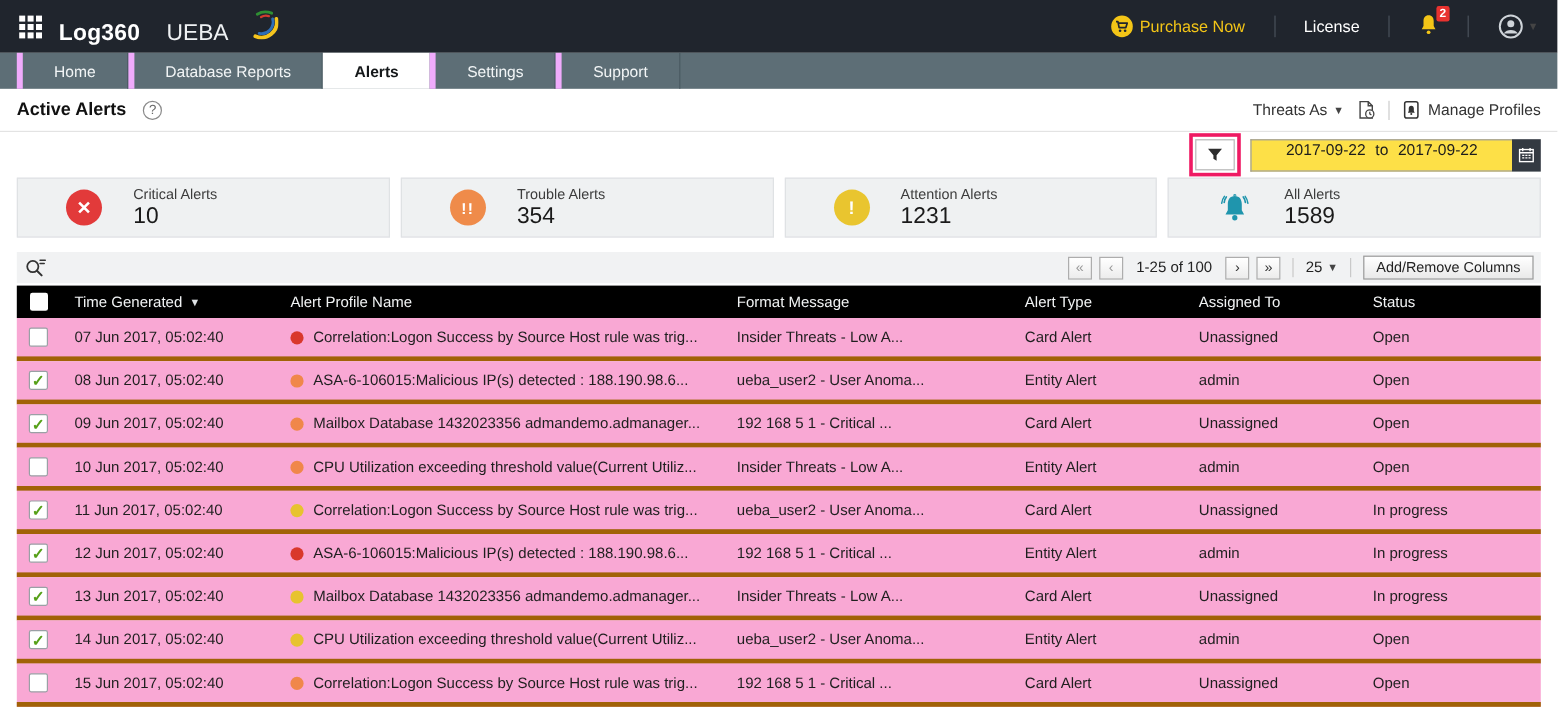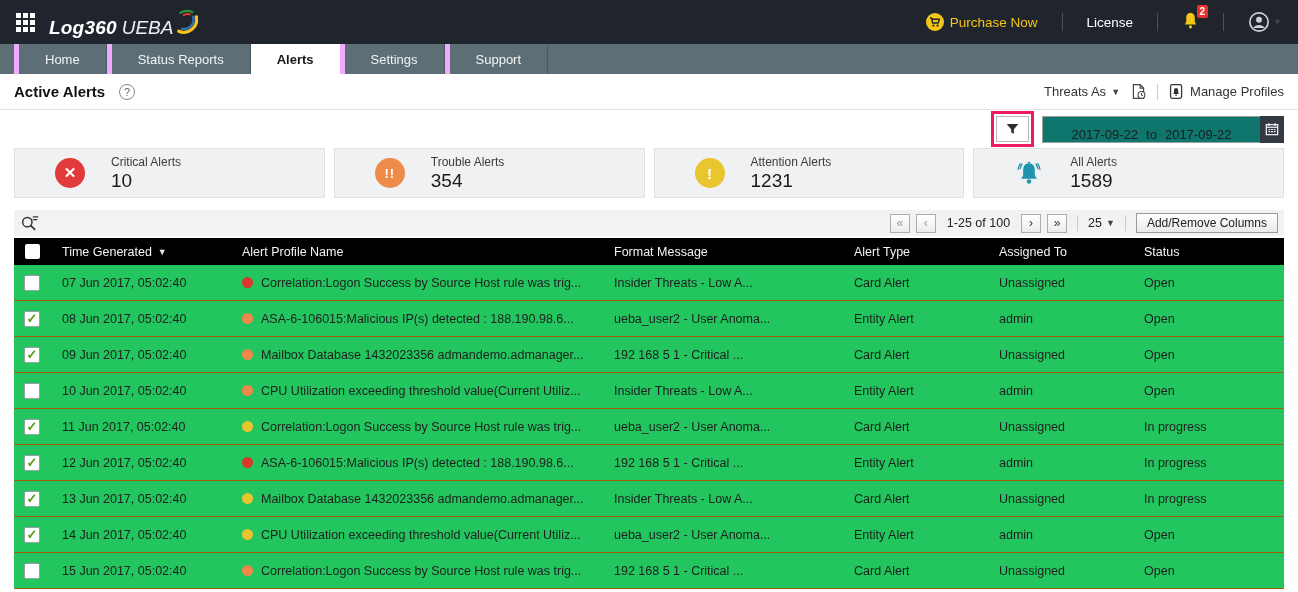--- a/index.html
+++ b/index.html
@@ -5,21 +5,21 @@
   * { box-sizing: border-box; margin: 0; padding: 0; }
   html,body { width:1298px; height:592px; overflow:hidden; background:#fff;
     font-family:"Liberation Sans", sans-serif; color:#222; }
 
   
   .topbar { height:44px; background:#20252d; display:flex; align-items:center;
     justify-content:space-between; padding:0 16px; }
   .topbar-left { display:flex; align-items:center; gap:14px; }
   .grid-icon { display:grid; grid-template-columns:repeat(3,5px); grid-template-rows:repeat(3,5px); gap:2px; cursor:pointer;}
   .grid-icon span { background:#fff; width:5px; height:5px; }
-  .brand { display:flex; align-items:baseline; gap:5px;font-style:italic; }
+  .brand { display:flex; align-items:baseline; gap:22px; }
   .brand-main { color:#fff; font-size:19px; font-weight:bold; letter-spacing:.2px;}
   .brand-suffix { color:#eef1f3; font-size:19px; font-weight:normal;}
   .topbar-right { display:flex; align-items:center; gap:24px;text-align:center; }
   .yellow { color:#f3c517; }
   .top-link { font-size:13.5px; cursor:pointer; }
   .top-sep { width:1px; height:18px; background:#4a525b; }
   .bell-wrap { position:relative; cursor:pointer; }
   .badge { position:absolute; top:-6px; right:-9px; background:#e8322f; color:#fff;
     font-size:10px; line-height:13px; padding:0 3px; border-radius:2px; font-weight:bold;}
   .avatar-wrap { display:flex; align-items:center; gap:3px; cursor:pointer; color:#cfd4d9;}
@@ -42,22 +42,22 @@
   .caret { font-size:9px; color:#444; }
   .head-sep { width:1px; height:16px; background:#ccc; }
 
   
   .filter-row { height:38px; display:flex; align-items:center; justify-content:flex-end;
     padding:0 14px; gap:8px; }
   .filter-highlight { border:3px solid #ef1a63; padding:2px; }
   .filter-btn { width:33px; height:26px; background:#fff; border:1px solid #b7b7b7;
     display:flex; align-items:center; justify-content:center; cursor:pointer; }
   .date-wrap { display:flex; height:27px; }
-  .date-field { width:218px; height:27px; background:#0f766e; border:1px solid #9f9f9f;
-    border-right:none; display:flex; align-items:flex-end; justify-content:center; gap:8px;
+  .date-field { width:218px; height:27px; background:#fde047; border:1px solid #9f9f9f;
+    border-right:none; display:flex; align-items:flex-start; justify-content:center; gap:8px;
     font-size:13px; color:#1c1c1c; cursor:pointer;}
   .cal-btn { width:24px; height:27px; background:#333a42; display:flex; align-items:center;
     justify-content:center; cursor:pointer; }
 
   
   .cards { display:flex; gap:9px; margin:0 14px; height:50px; }
   .card { flex:1; background:#eff1f2; border:1px solid #dfe2e4; display:flex; align-items:center;
     padding-left:40px; gap:26px; cursor:pointer;}
   .card-icon { width:30px; height:30px; border-radius:50%; display:flex; align-items:center;
     justify-content:center; color:#fff; font-weight:bold; flex:0 0 auto;}
@@ -82,21 +82,21 @@
     font-size:12px; padding:0 10px; display:flex; align-items:center; cursor:pointer; color:#222;}
 
   
   .grid-cols { display:grid; grid-template-columns:48px 180px 372px 240px 145px 145px 1fr; }
   .thead { margin:0 14px; height:27px; background:#000000; color:#f1f3f4; font-size:12.5px;
     align-items:center; }
   .thead .hcell { display:flex; align-items:center; gap:6px; }
   .hcheck { width:15px; height:15px; background:#fff; border-radius:2px; margin-left:11px; cursor:pointer;}
   .sort-caret { font-size:9px; color:#dfe3e5; }
   .tbody { margin:0 14px; }
-  .trow { height:36px; border-bottom:1px solid #a16207; align-items:center; font-size:12.5px; color:#1f1f1f; background:#22c55e;}
+  .trow { height:36px; border-bottom:4px solid #a16207; align-items:center; font-size:12.5px; color:#1f1f1f; background:#f9a8d4;}
   .cbx { width:16px; height:16px; border:1px solid #9aa0a5; border-radius:2px; background:#fff;
     margin-left:10px; display:flex; align-items:center; justify-content:center;
     font-size:13px; color:#56a018; font-weight:bold; cursor:pointer; }
   .cell { display:flex; align-items:center; }
   .c-msg { gap:8px; }
   .dot { width:11px; height:11px; border-radius:50%; flex:0 0 auto; }
 </style>
 </head>
 <body>
 
@@ -151,21 +151,21 @@
         <circle cx="12" cy="9.5" r="3.2" fill="#cfd4d9"></circle>
         <path d="M5.5 18.5 a8 8 0 0 1 13 0" fill="#cfd4d9"></path>
       </svg>
       <span class="caret">▼</span>
     </div>
   </div>
 </header>
 
 <nav class="tabs">
   <div class="tab">Home</div>
-  <div class="tab">Status Reports</div>
+  <div class="tab">Database Reports</div>
   <div class="tab active">Alerts</div>
   <div class="tab">Settings</div>
   <div class="tab">Support</div>
 </nav>
 
 <div class="page-head">
   <span class="page-title">Active Alerts</span>
   <span class="help-icon">?</span>
   <div class="head-right">
     <div class="linklike">

